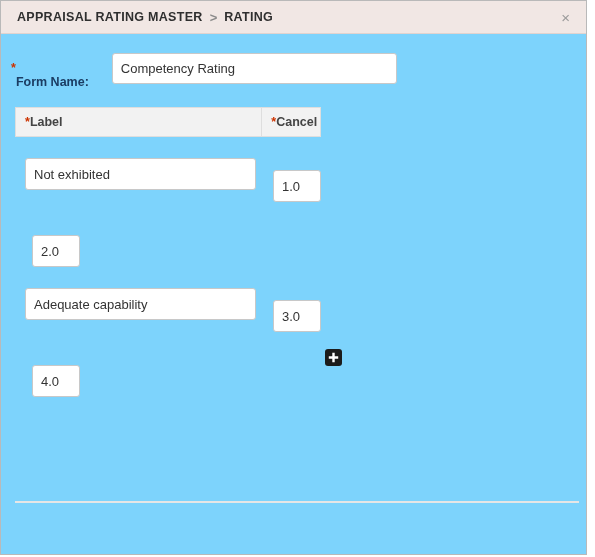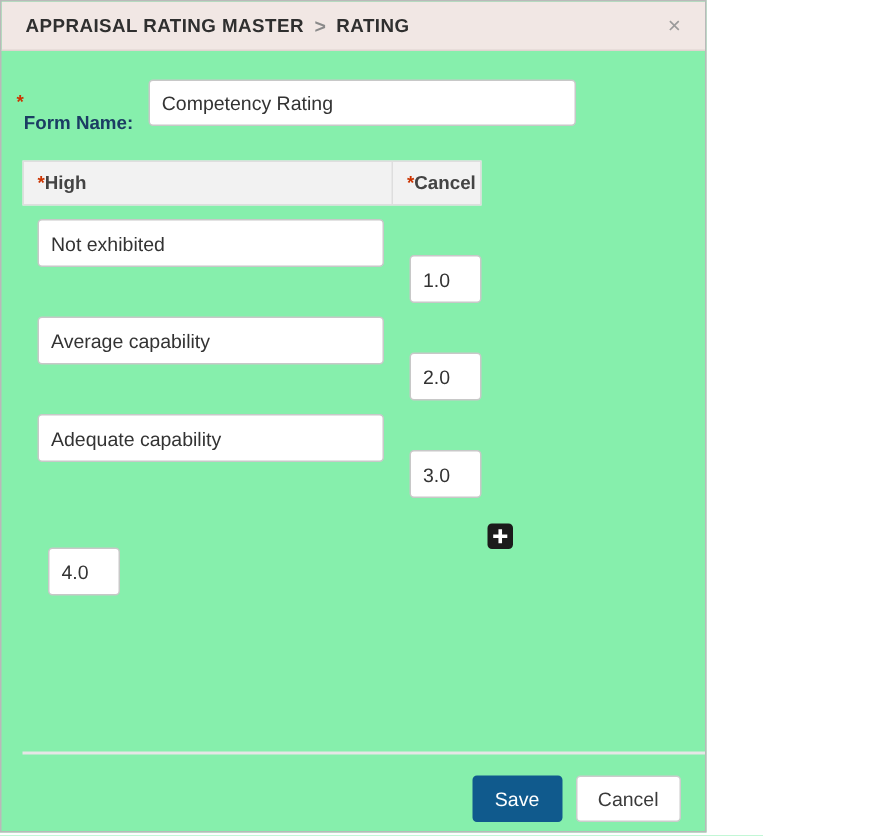--- a/index.html
+++ b/index.html
@@ -9,24 +9,24 @@
   body {
     width: 595px;
     height: 557px;
     background: #ffffff;
     font-family: "Liberation Sans", sans-serif;
     -webkit-font-smoothing: antialiased;
   }
 
   .dialog {
     position: relative;
-    width: 471px;
+    width: 587px;
     height: 555px;
     border: 1px solid #b9b9b9;
-    background: #86efac;
+    background: #7dd3fc;
     box-sizing: border-box;
     overflow: hidden;
   }
 
   
   .titlebar {
     height: 33px;
     background: #f1e7e4;
     border-bottom: 1px solid #e0d3cf;
     display: flex;
@@ -83,21 +83,21 @@
     border: 1px solid #c8c8c8;
     border-radius: 3px;
     background: #fff;
     padding: 0 8px;
     box-sizing: border-box;
     outline: none;
   }
   #form-name-input {
     width: 285px;
     height: 31px;
-    margin-left: 10px;
+    margin-left: 23px;
   }
 
   
   .grid {
     margin: 18px 0 0 14px;
     width: 306px;
   }
   .grid-head {
     display: flex;
     background: #f2f2f2;
@@ -112,21 +112,21 @@
     font-weight: bold;
     color: #444444;
     padding-left: 9px;
     box-sizing: border-box;
   }
   .th-label { width: 248px; border-right: 1px solid #dedede; }
   .th-score { width: 58px; }
 
   .grid-row {
     display: flex;
-    align-items: flex-start;
+    align-items: center;
     margin-top: 9px;
     position: relative;
   }
   .row-label-input {
     width: 231px;
     height: 32px;
     margin-left: 10px;
   }
   .row-score-input {
     width: 48px;
@@ -217,35 +217,34 @@
     <div class="formname-row">
       <span class="lbl-req">*</span>
       <span class="lbl-strong">Form Name:</span>
       <input class="txt-input" id="form-name-input" type="text" value="Competency Rating" style="">
     </div>
 
     <div class="grid">
       <div class="grid-head">
         <div class="th th-label">
           <span class="lbl-req">*</span>
-            <span>High</span>
+            <span>Label</span>
         </div>
         <div class="th th-score">
           <span class="lbl-req">*</span>
             <span>Cancel</span>
         </div>
       </div>
 
       <div class="grid-row">
         <input class="txt-input row-label-input" type="text" value="Not exhibited" style="">
         <input class="txt-input row-score-input" type="text" value="1.0" style="">
       </div>
 
       <div class="grid-row">
-        <input class="txt-input row-label-input" type="text" value="Average capability" style="">
         <input class="txt-input row-score-input" type="text" value="2.0" style="">
       </div>
 
       <div class="grid-row">
         <input class="txt-input row-label-input" type="text" value="Adequate capability" style="">
         <input class="txt-input row-score-input" type="text" value="3.0" style="">
       </div>
 
       <div class="grid-row">
         <input class="txt-input row-score-input" type="text" value="4.0" style="">
@@ -286,19 +285,15 @@
 
       
 
       
 
       
     </div>
 
     <div class="divider"></div>
 
-    <div class="footer">
-      <button class="btn btn-primary">Save</button>
-      <button class="btn btn-secondary">Cancel</button>
-    </div>
 
   </div>
 </div>
 
 </body></html>

